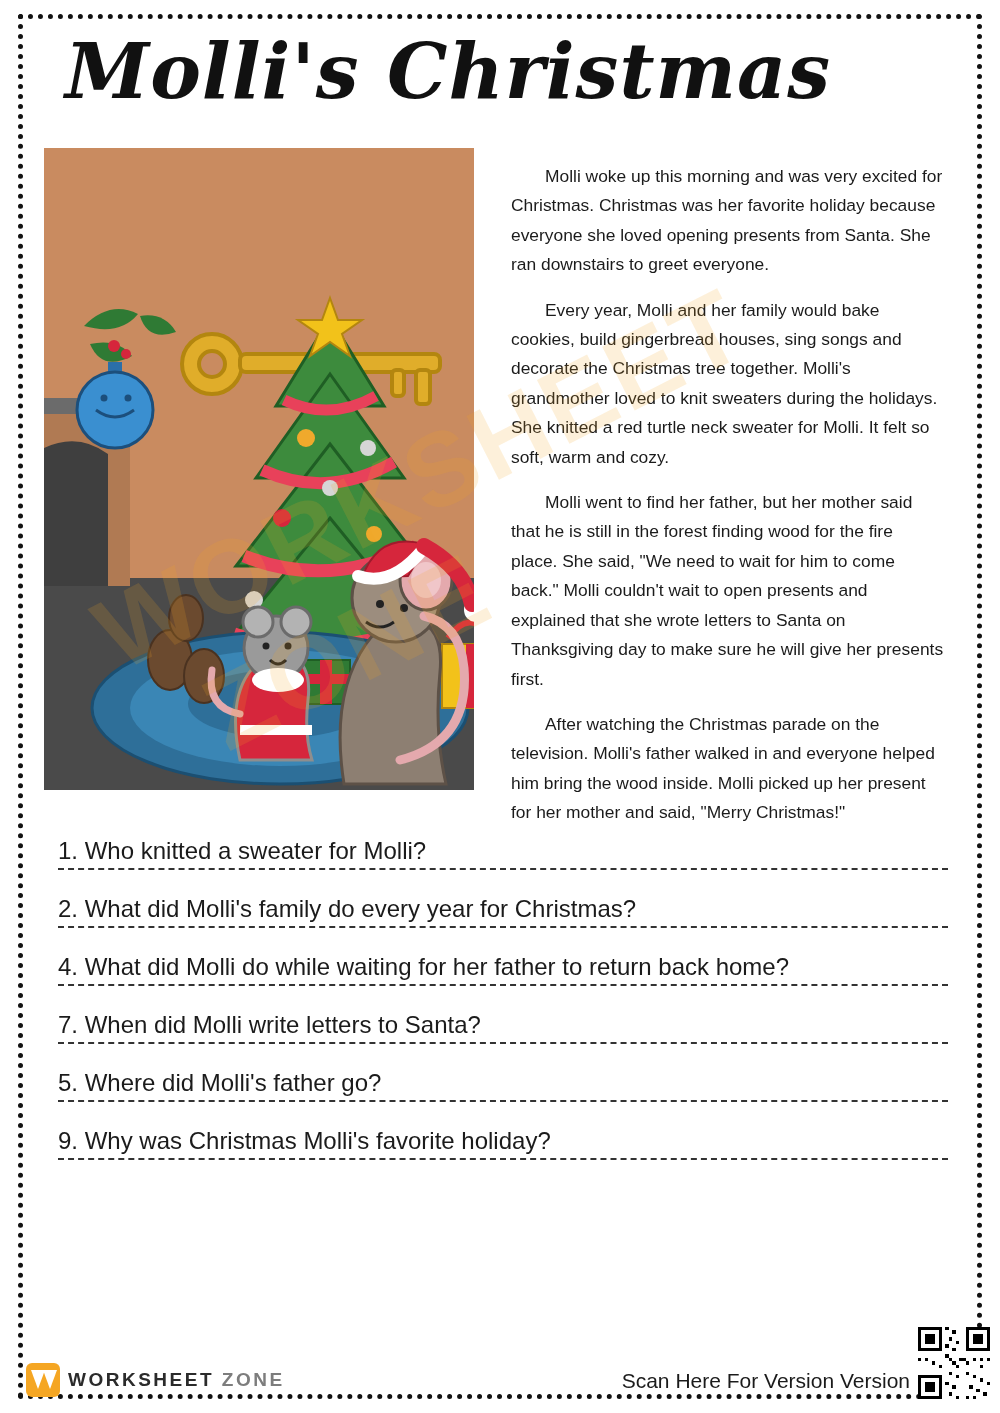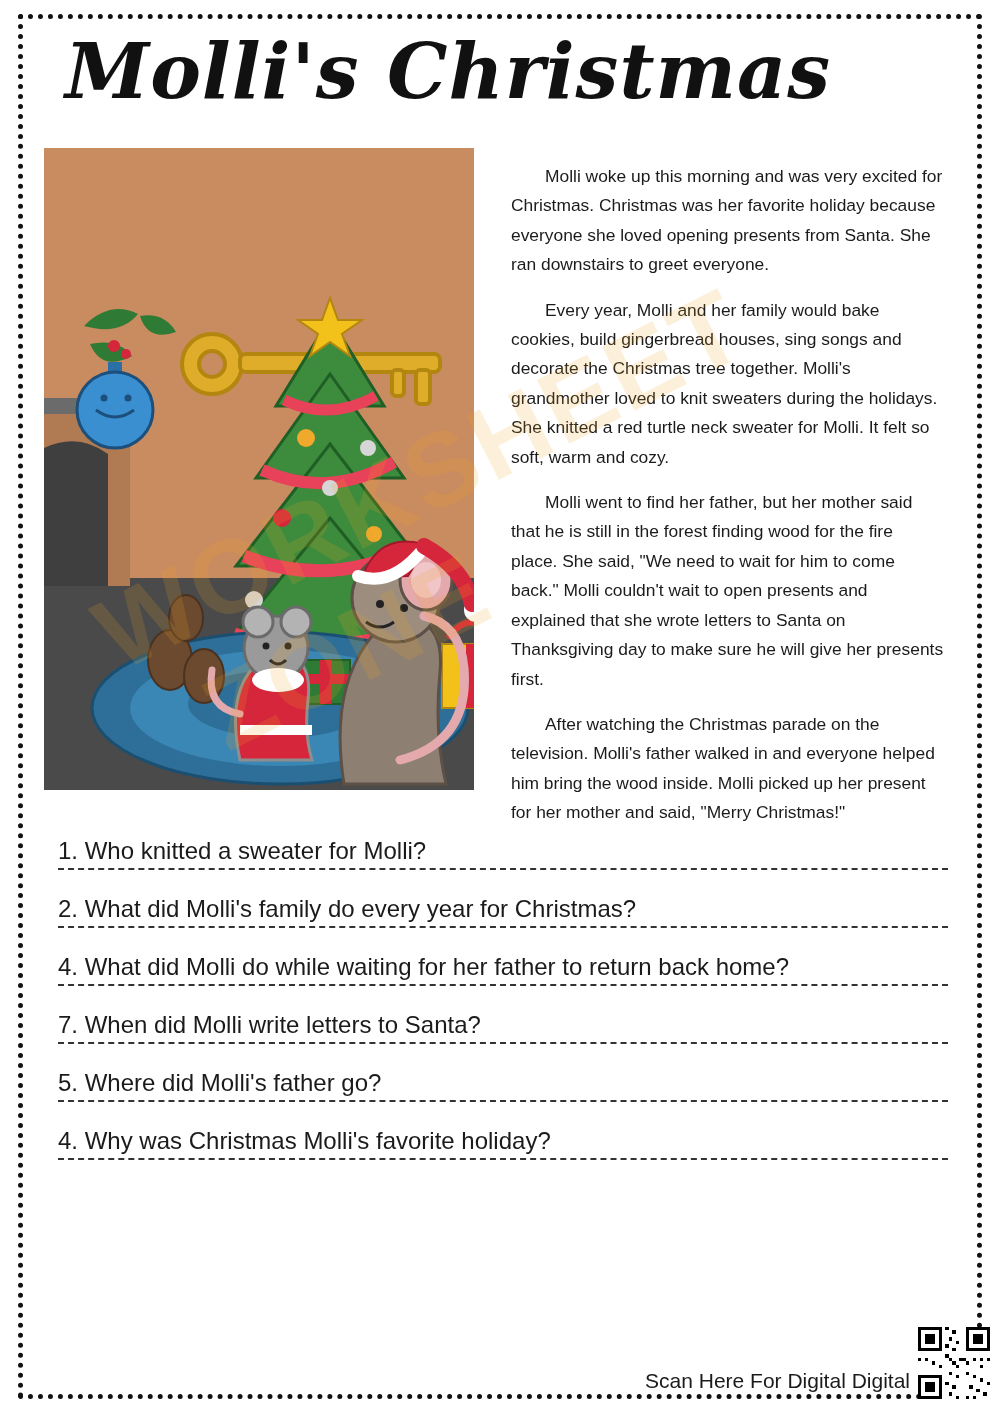--- a/index.html
+++ b/index.html
@@ -301,27 +301,34 @@
     </div>
     <div class="q-block">
       <div class="q-text">7.  When did Molli write letters to Santa?</div>
       <div class="q-line"></div>
     </div>
     <div class="q-block">
       <div class="q-text">5. Where did Molli's father go?</div>
       <div class="q-line"></div>
     </div>
     <div class="q-block">
-      <div class="q-text">4. Why was Christmas Molli's favorite holiday?</div>
-      <div class="q-line"></div>
-    </div>
-  </div>
-
-
-  <div class="scan-text">Scan Here For Digital Digital</div>
+      <div class="q-text">9. Why was Christmas Molli's favorite holiday?</div>
+      <div class="q-line"></div>
+    </div>
+  </div>
+
+  <div class="wz-logo">
+    <div class="wz-mark"></div>
+    <div class="wz-text">
+      <b>WORKSHEET</b>
+      <span>ZONE</span>
+    </div>
+  </div>
+
+  <div class="scan-text">Scan Here For Version Version</div>
 
   <div class="qr">
     <svg width="72" height="72" viewBox="0 0 21 21" shape-rendering="crispEdges">
       <rect width="21" height="21" fill="#fff"></rect>
       <g fill="#000">
         <rect x="0" y="0" width="7" height="1"></rect>
           <rect x="0" y="6" width="7" height="1"></rect>
         <rect x="0" y="0" width="1" height="7"></rect>
           <rect x="6" y="0" width="1" height="7"></rect>
         <rect x="2" y="2" width="3" height="3"></rect>

